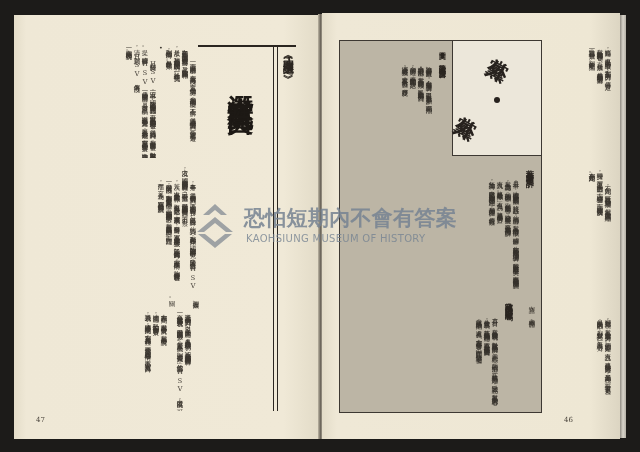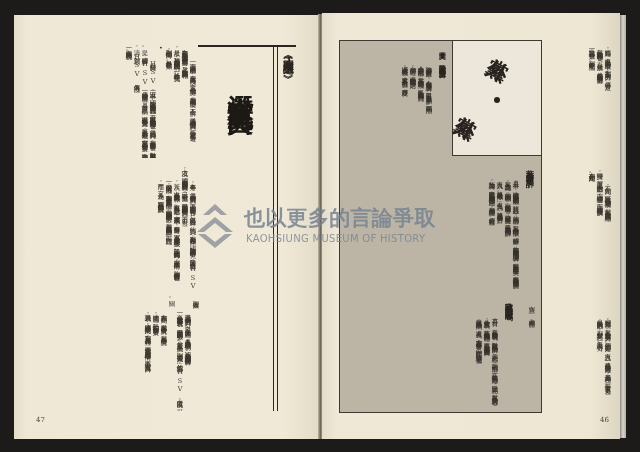--- a/index.html
+++ b/index.html
@@ -26,21 +26,21 @@
   #callig-dot{left:494px;top:97px;width:6px;height:6px;border-radius:50%;background:#27221e;font-size:0;color:transparent;overflow:hidden;}
 
   .vhead{position:absolute;writing-mode:vertical-rl;text-orientation:upright;font-weight:bold;color:#2a2520;}
   #gray-byline{left:437px;top:46px;font-size:7px;letter-spacing:1px;}
   #sec1-heading{left:524px;top:163px;font-size:8px;letter-spacing:2px;}
   #sec2-caption{left:527px;top:301px;font-size:6.4px;font-weight:normal;letter-spacing:1px;color:#3b362f;}
   #sec2-heading{left:503px;top:296px;font-size:8px;letter-spacing:1.2px;}
 
   .pgnum{position:absolute;font-size:7px;color:#4a443c;font-family:"DejaVu Serif",serif;}
   #pgnum-left{left:36px;top:416px;}
-  #pgnum-right{left:600px;top:416px;}
+  #pgnum-right{left:564px;top:416px;}
 
   #wm-logo{left:194px;top:202px;width:42px;height:48px;}
   #wm-zh{left:244px;top:204px;font-family:"DejaVu Sans",sans-serif;font-weight:bold;font-size:21px;letter-spacing:0.3px;color:rgba(118,131,146,.85);white-space:nowrap;}
   #wm-en{left:246px;top:233px;font-family:"DejaVu Sans",sans-serif;font-size:10px;letter-spacing:.3px;color:rgba(118,131,146,.8);white-space:nowrap;}
 </style>
 </head>
 <body>
 
 <div id="left-page" class="abs"></div>
 <div id="spine" class="abs"></div>
@@ -107,14 +107,14 @@
 
 <div id="pgnum-right" class="pgnum">46</div>
 
 <div id="wm-logo" class="abs">
   <svg viewBox="0 0 42 48" width="42" height="48">
     <polygon points="21,2 33,13 27,13 21,8 15,13 9,13" fill="#8f959b" fill-opacity="0.85"></polygon>
     <polygon points="21,15 39,30 32,30 21,21 10,30 3,30" fill="#8f959b" fill-opacity="0.85"></polygon>
     <polygon points="4,32 11,32 21,40 31,32 38,32 21,46" fill="#8f959b" fill-opacity="0.85"></polygon>
   </svg>
 </div>
-<div id="wm-zh" class="abs">也以更多的言論爭取</div>
+<div id="wm-zh" class="abs">恐怕短期內不會有答案</div>
 <div id="wm-en" class="abs">KAOHSIUNG MUSEUM OF HISTORY</div>
 
 </body></html>

